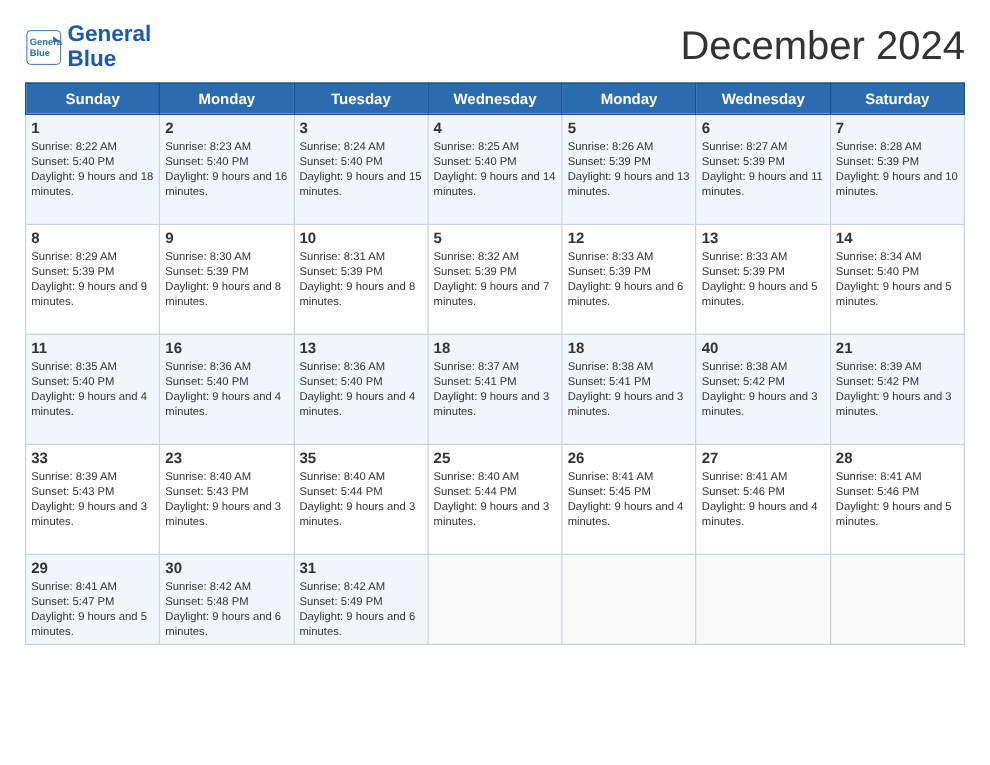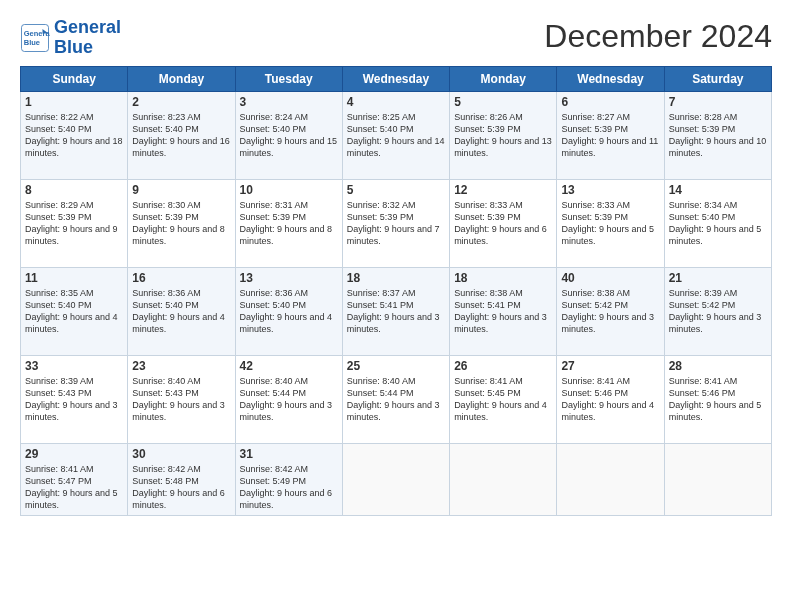--- a/index.html
+++ b/index.html
@@ -230,21 +230,21 @@
         <tr>
           <td>
         <span class="day-num">33</span>
         <span class="day-info">Sunrise: 8:39 AM<br>Sunset: 5:43 PM<br>Daylight: 9 hours and 3 minutes.</span>
       </td>
           <td>
         <span class="day-num">23</span>
         <span class="day-info">Sunrise: 8:40 AM<br>Sunset: 5:43 PM<br>Daylight: 9 hours and 3 minutes.</span>
       </td>
           <td>
-        <span class="day-num">42</span>
+        <span class="day-num">35</span>
         <span class="day-info">Sunrise: 8:40 AM<br>Sunset: 5:44 PM<br>Daylight: 9 hours and 3 minutes.</span>
       </td>
           <td>
         <span class="day-num">25</span>
         <span class="day-info">Sunrise: 8:40 AM<br>Sunset: 5:44 PM<br>Daylight: 9 hours and 3 minutes.</span>
       </td>
           <td>
         <span class="day-num">26</span>
         <span class="day-info">Sunrise: 8:41 AM<br>Sunset: 5:45 PM<br>Daylight: 9 hours and 4 minutes.</span>
       </td>

